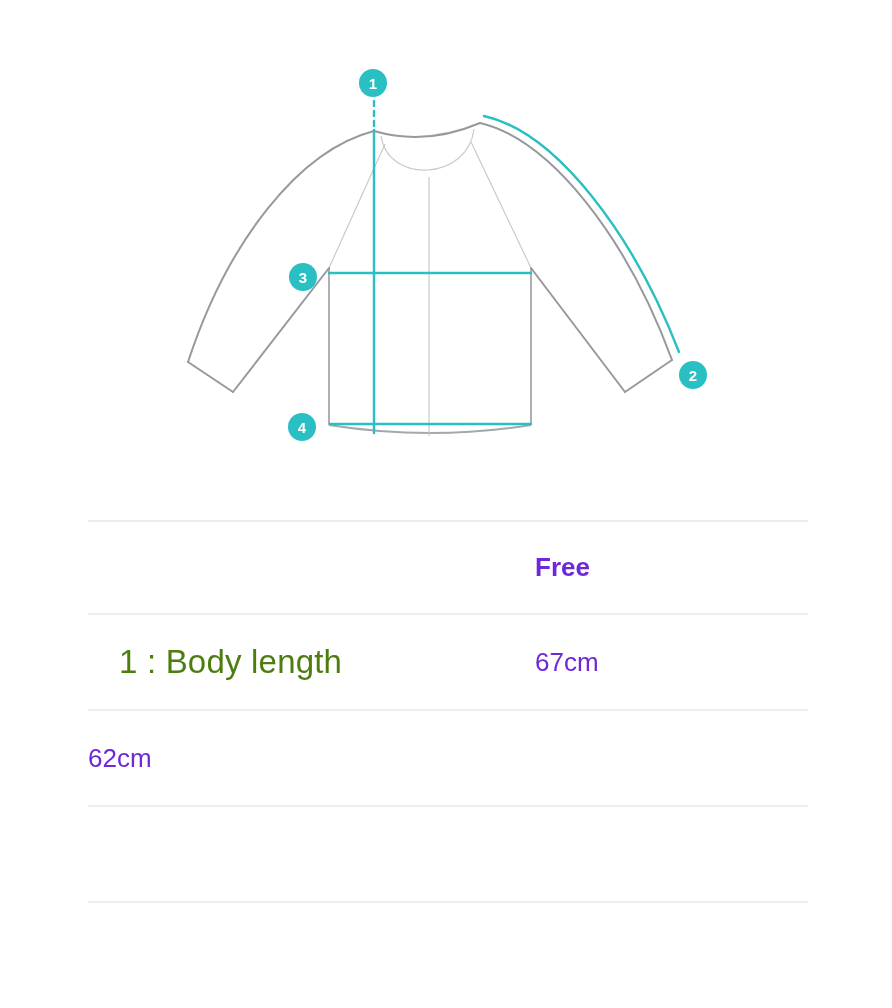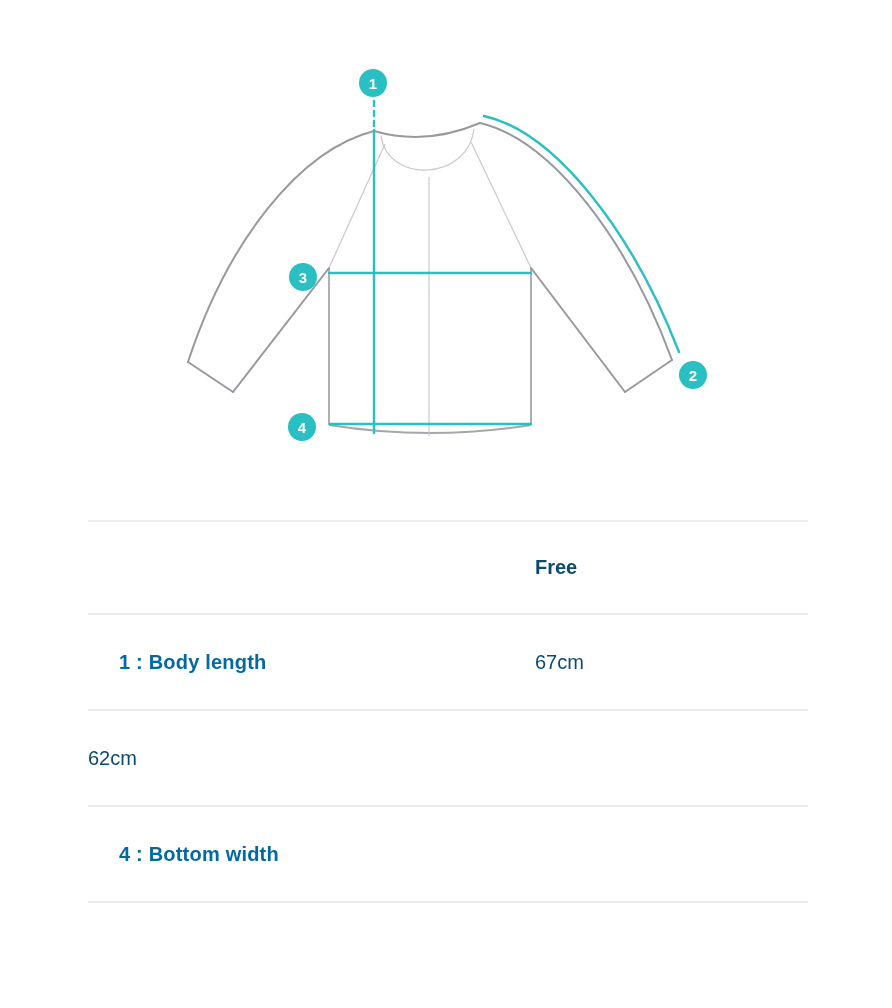--- a/index.html
+++ b/index.html
@@ -41,29 +41,28 @@
     display: flex;
     align-items: center;
     height: 94px;
     border-bottom: 2px solid #ededed;
   }
   .trow-header { height: 91px; }
   .cell-label {
     width: 447px;
     padding-left: 31px;
     box-sizing: border-box;
-    font-size: 20px;
-    color: #0369a1;
+    font-size: 33px;
+    color: #4d7c0f;
     letter-spacing: 0.2px;
-    font-weight: bold;
   }
   .cell-value {
     flex: 1;
-    font-size: 20px;
-    color: #0c4a6e;
+    font-size: 26px;
+    color: #6d28d9;
   }
   .header-value { font-weight: 700; }
 </style>
 </head>
 <body>
 
 <div class="page">
 
   <div class="diagram">
     <svg width="892" height="510" viewBox="0 0 892 510">
@@ -116,17 +115,16 @@
       <div class="cell-label">1 : Body length</div>
       <div class="cell-value">67cm</div>
     </div>
 
 
     <div class="trow">
       <div class="cell-value">62cm</div>
     </div>
 
     <div class="trow">
-      <div class="cell-label">4 : Bottom width</div>
     </div>
   </div>
 
 </div>
 
 </body></html>

